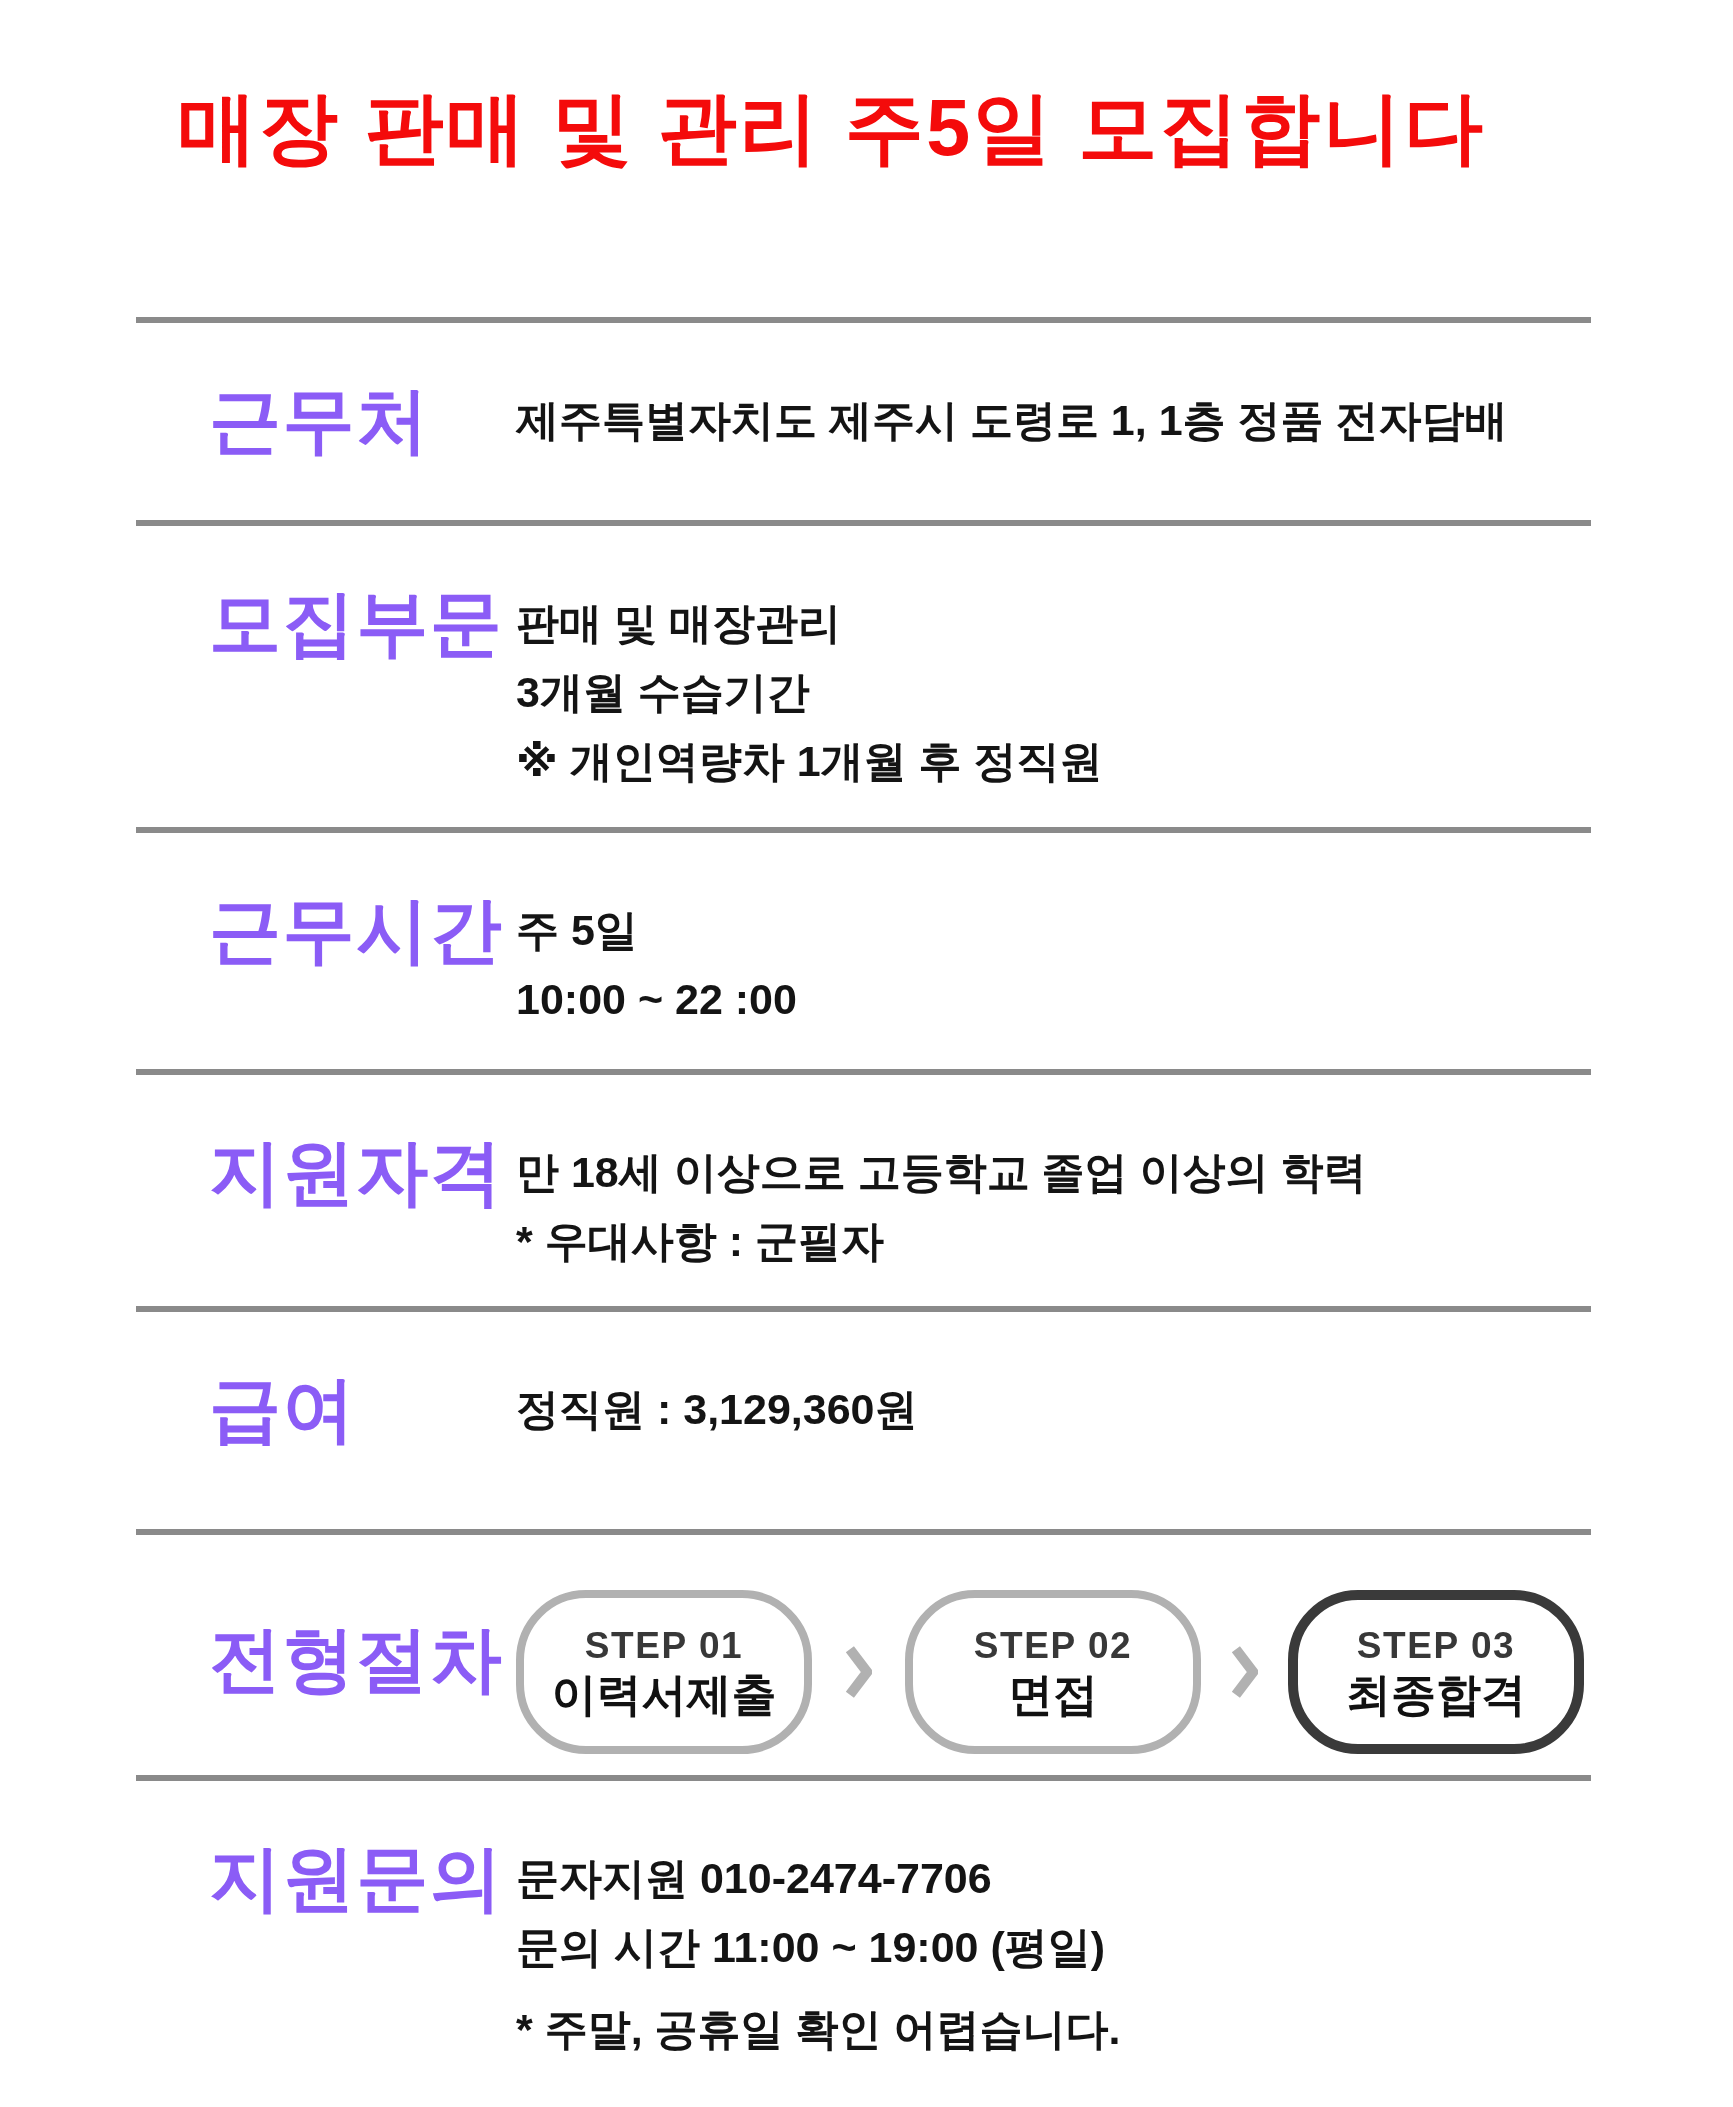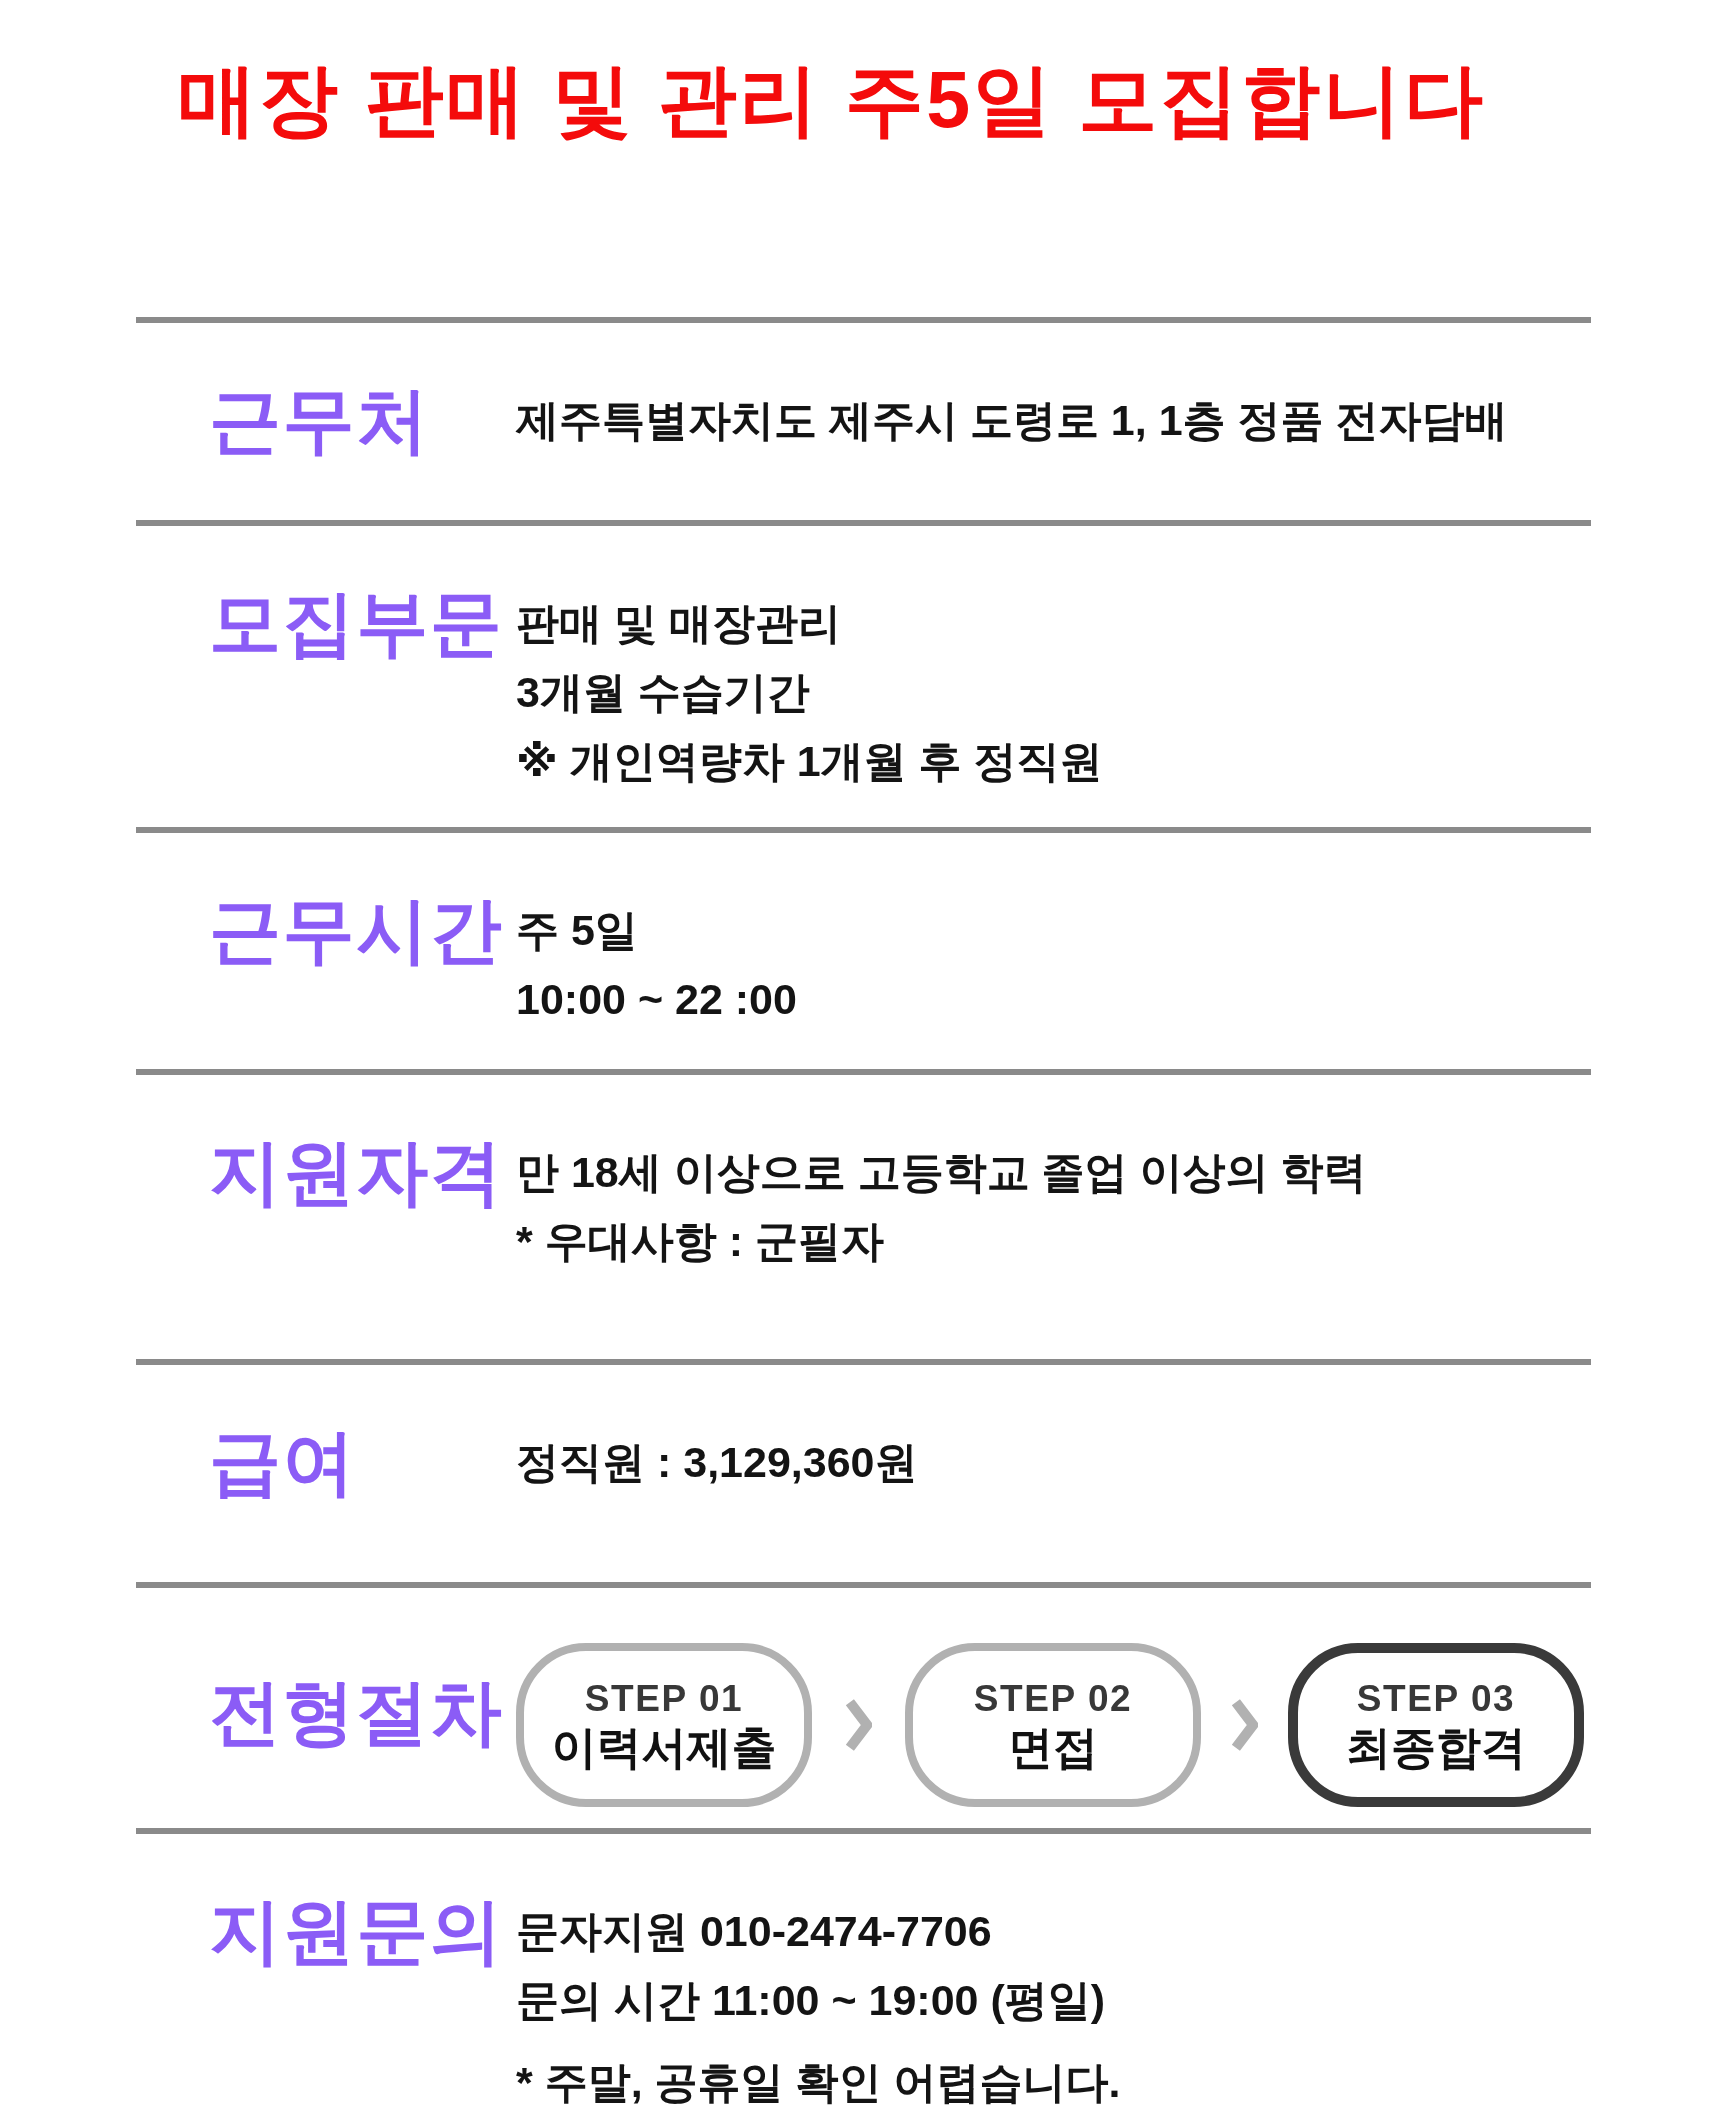--- a/index.html
+++ b/index.html
@@ -5,21 +5,21 @@
   html,body{margin:0;padding:0;}
   body{
     width:1734px;height:2108px;
     background:#ffffff;
     font-family:"Liberation Sans","DejaVu Sans",sans-serif;
     position:relative;
     overflow:hidden;
   }
   .poster-title{
     position:absolute;
-    top:48px;left:0;
+    top:76px;left:0;
     width:1663px;
     text-align:center;
     font-size:79px;
     font-weight:bold;
     letter-spacing:2.4px;
     color:#f40b0b;
     white-space:nowrap;
   }
   .info-table{
     position:absolute;
@@ -47,21 +47,21 @@
     flex:1 1 auto;
     font-size:43px;
     font-weight:bold;
     color:#141414;
     line-height:69px;
   }
   .row-content .line{white-space:nowrap;}
   .r1{height:203px;padding-top:63px;}
   .r2{height:307px;padding-top:63px;}
   .r3{height:242px;padding-top:63px;}
-  .r4{height:290px;padding-top:63px;}
+  .r4{height:237px;padding-top:63px;}
   .r5{height:223px;padding-top:63px;}
   .r6{height:246px;padding-top:55px;}
   .r7{height:419px;padding-top:63px;}
   .r6 .row-label{margin-top:35px;}
   .note{margin-top:12.6px;}
   
   .steps{
     display:flex;
     align-items:center;
   }

